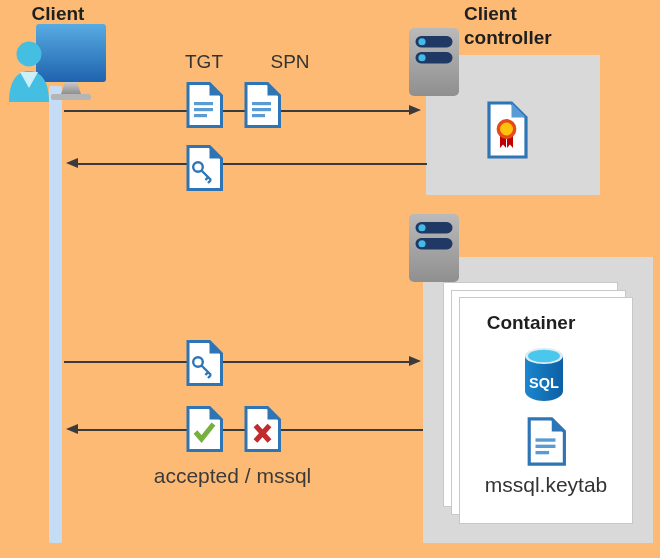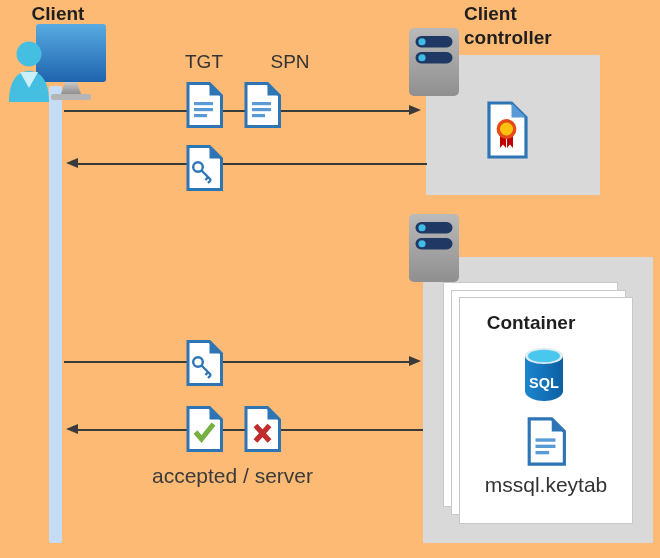--- a/index.html
+++ b/index.html
@@ -114,21 +114,21 @@
     <polygon points="25.5,2.5 37.5,14.5 25.5,14.5" fill="#2e75b6"></polygon>
     <polyline points="11.5,27 17.5,34 29.5,19" fill="none" stroke="#76b041" stroke-width="5"></polyline>
   </svg>
 
   <svg class="abs icon" style="left:242px;top:405px;" width="40" height="48" viewBox="0 0 40 48">
     <path d="M4 2.5 H25.5 L37.5 14.5 V45.5 H4 Z" fill="#ffffff" stroke="#2e75b6" stroke-width="3"></path>
     <polygon points="25.5,2.5 37.5,14.5 25.5,14.5" fill="#2e75b6"></polygon>
     <path d="M13.5 20.5 L27.5 36 M27.5 20.5 L13.5 36" fill="none" stroke="#c02b2b" stroke-width="5.2"></path>
   </svg>
 
-  <div class="abs label result-label" style="left:125px;top:464px;width:215px;">accepted / server</div>
+  <div class="abs label result-label" style="left:125px;top:464px;width:215px;">accepted / mssql</div>
 
   <div class="abs label node-label" style="left:464px;top:2px;width:120px;">Client controller</div>
 
   <svg class="abs icon" style="left:408px;top:27px;" width="52" height="70" viewBox="0 0 52 70">
     <defs>
       <linearGradient id="srvGrad1" x1="0" y1="0" x2="0" y2="1">
         <stop offset="0" stop-color="#bababa"></stop>
           <stop offset="1" stop-color="#8f8f8f"></stop>
       </linearGradient>
     </defs>

